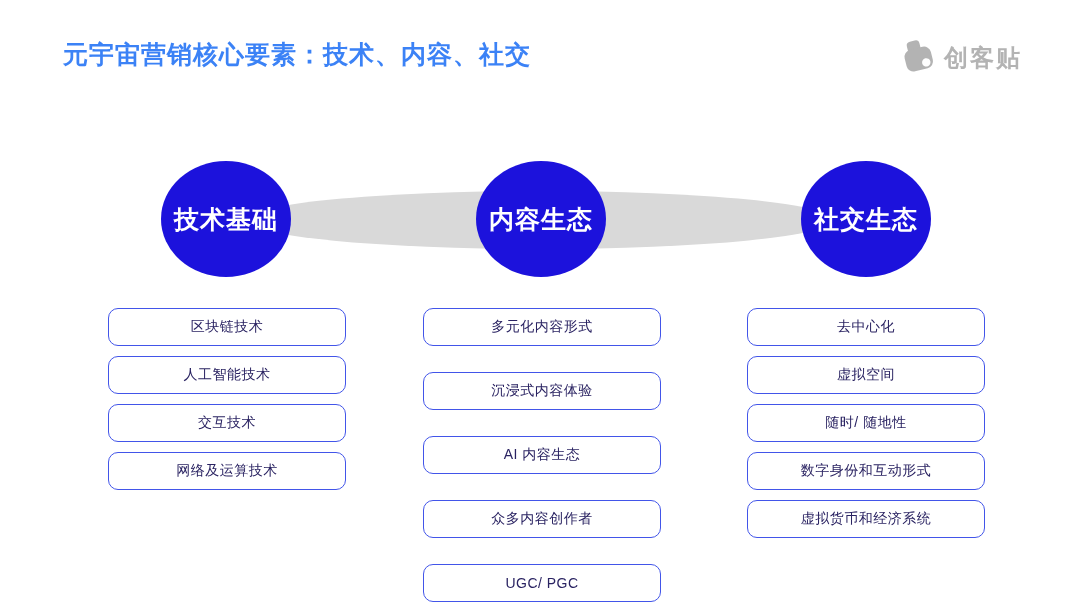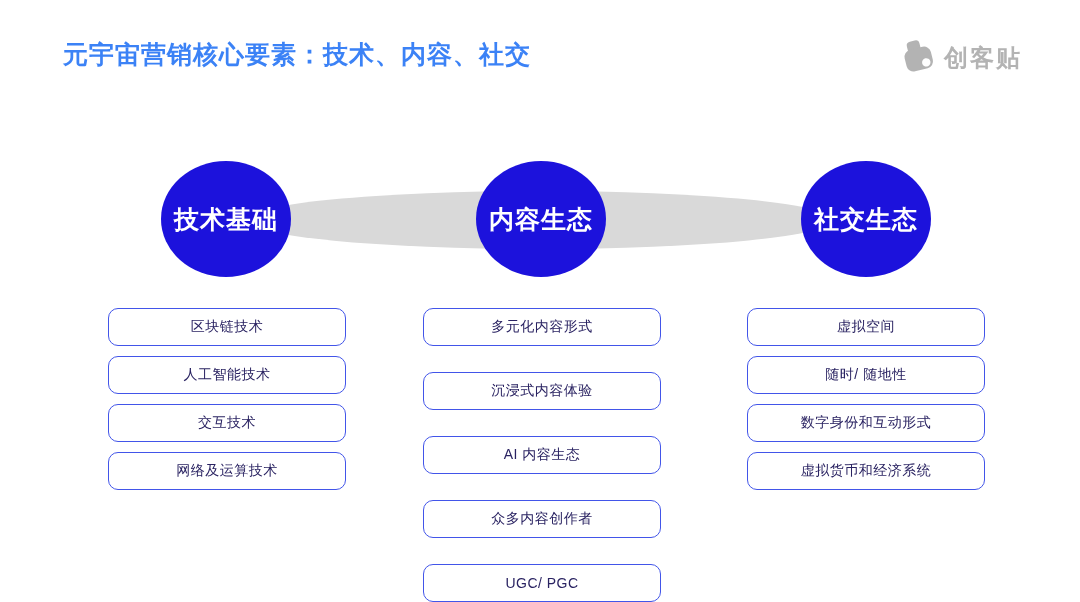--- a/index.html
+++ b/index.html
@@ -132,19 +132,20 @@
 
   <div class="column col-2">
     <div class="item-box">多元化内容形式</div>
     <div class="item-box">沉浸式内容体验</div>
     <div class="item-box">AI 内容生态</div>
     <div class="item-box">众多内容创作者</div>
     <div class="item-box">UGC/ PGC</div>
   </div>
 
   <div class="column col-3">
+    <div class="item-box">去中心化</div>
     <div class="item-box">虚拟空间</div>
     <div class="item-box">随时/ 随地性</div>
     <div class="item-box">数字身份和互动形式</div>
     <div class="item-box">虚拟货币和经济系统</div>
   </div>
 
 </div>
 
 </body></html>

